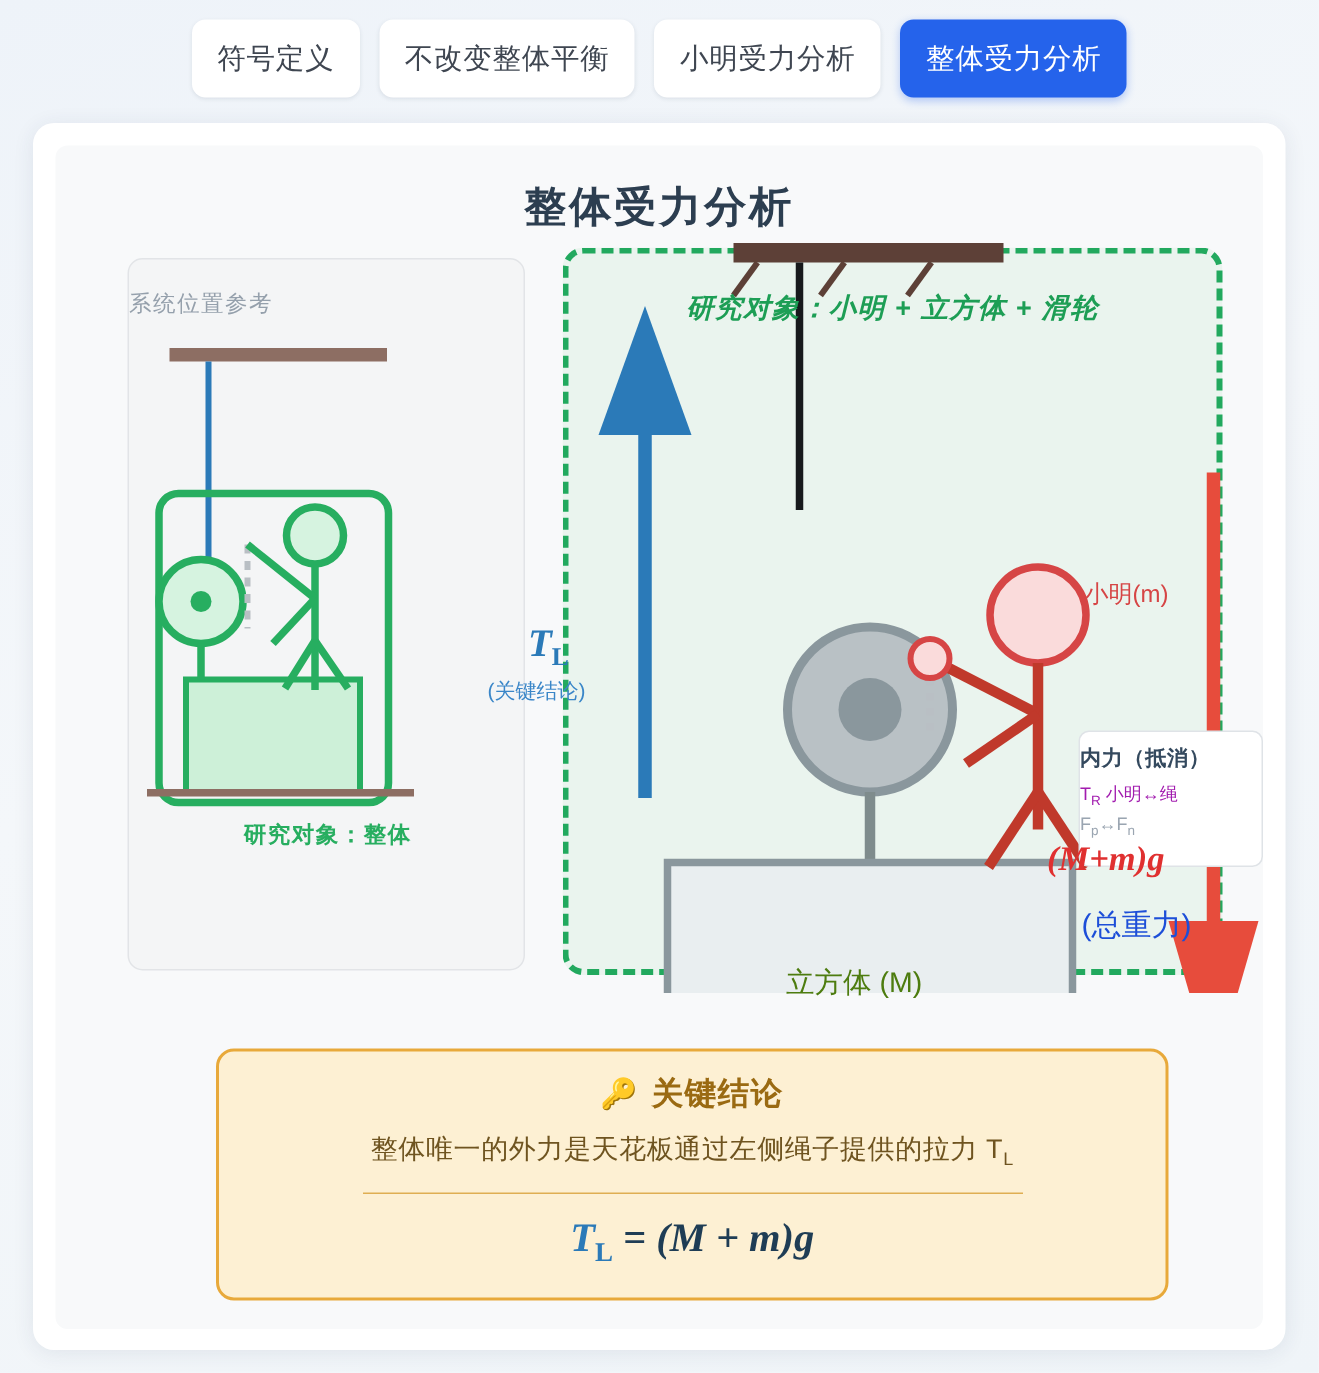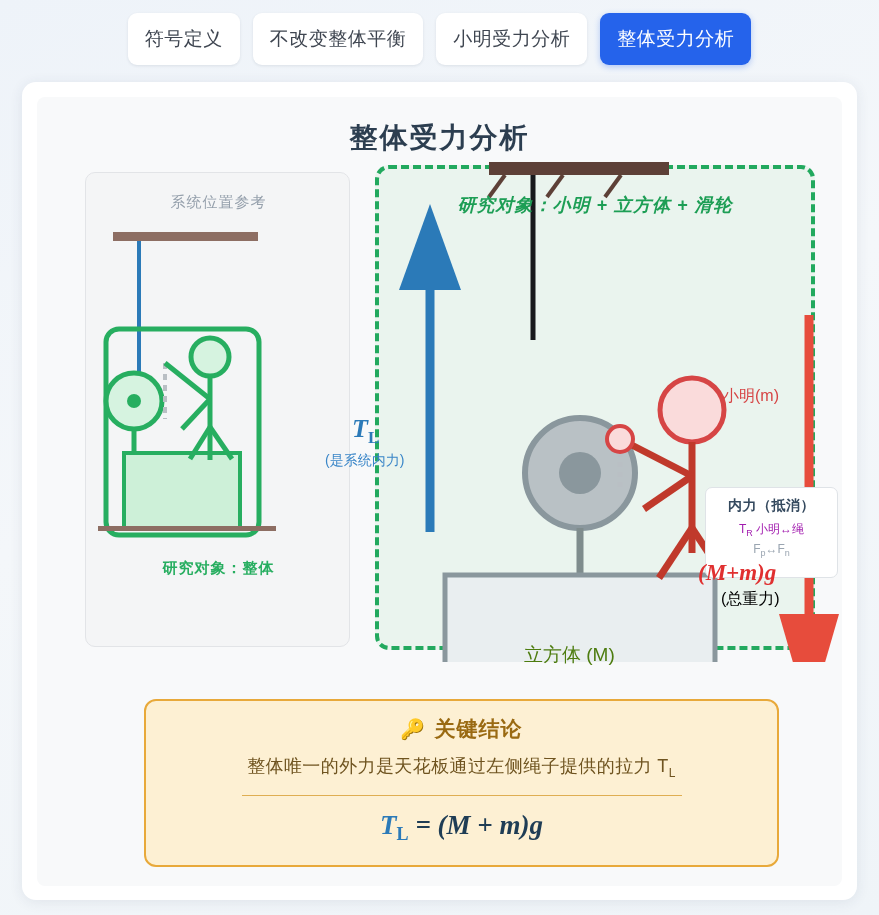--- a/index.html
+++ b/index.html
@@ -76,27 +76,26 @@
   .refpanel {
     position: absolute;
     left: 48px; top: 75px;
     width: 265px; height: 475px;
     background: #f4f5f6;
     border: 1px solid #e2e4e7;
     border-radius: 10px;
   }
   .ref-caption {
     position: absolute; top: 20px; left: 0; width: 265px;
-    text-align: center;
     font-size: 15px;
     color: #95a0ac;
     letter-spacing: 1px;
   }
   .ref-bottomlabel {
-    position: absolute; bottom: 68px; left: 0; width: 265px;
+    position: absolute; bottom: 80px; left: 0; width: 265px;
     text-align: center;
     font-size: 15px;
     font-weight: bold;
     color: #27ae60;
     letter-spacing: 1px;
   }
 
   
   .sysbox {
     position: absolute;
@@ -129,44 +128,44 @@
   .lbl-tl sub { font-size: 17px; font-style: normal; font-weight: bold; }
   .lbl-tl-sub {
     left: 288px; top: 355px;
     font-size: 14px; color: #3a86c8;
   }
   .lbl-person {
     left: 686px; top: 289px;
     font-size: 16px; color: #d64545;
   }
   .lbl-weight-sub {
-    left: 684px; top: 492px;
-    font-size: 16px; color: #000000;
+    left: 684px; top: 506px;
+    font-size: 20px; color: #1d4ed8;
   }
   .lbl-mg {
     left: 661px; top: 463px;
     font-family: "Liberation Serif","DejaVu Serif",serif;
     font-style: italic; font-weight: bold;
     font-size: 23px; color: #e03030;
   }
   .lbl-cube {
     left: 487px; top: 545px;
     font-size: 19px; color: #4d7c0f;
   }
 
   
   .innerbox {
     position: absolute;
-    left: 668px; top: 390px;
-    width: 133px; height: 91px;
+    left: 682px; top: 390px;
+    width: 123px; height: 91px;
     background: #ffffff;
     border: 1px solid #dfe3e7;
     border-radius: 7px;
     z-index: 6;
-    text-align: center;
+    text-align: left;
     padding-top: 9px;
   }
   .innerbox .t1 { font-size: 14px; font-weight: bold; color: #34495e; letter-spacing: .5px; }
   .innerbox .t2 { font-size: 12px; color: #a21caf; margin-top: 6px; }
   .innerbox .t3 { font-size: 12px; color: #9aa5b1; margin-top: 4px; }
   .innerbox sub { font-size: 9px; }
 
   
   .conclusion {
     position: absolute;
@@ -285,21 +284,21 @@
         <line x1="355" y1="386" x2="388" y2="436" stroke="#c0392b" stroke-width="7"></line>
         <circle cx="283" cy="297" r="13" fill="#fadbdb" stroke="#d64545" stroke-width="4"></circle>
 
         <g>
           <line x1="472" y1="173" x2="472" y2="492" stroke="#e74c3c" stroke-width="9"></line>
           <polygon points="472,576 442,472 502,472" fill="#e74c3c"></polygon>
         </g>
       </svg>
 
       <div class="lbl lbl-tl"><span>T</span><sub>L</sub></div>
-      <div class="lbl lbl-tl-sub">(是系统内力)</div>
+      <div class="lbl lbl-tl-sub">(关键结论)</div>
       <div class="lbl lbl-person">小明(m)</div>
       <div class="lbl lbl-cube">立方体 (M)</div>
       <div class="lbl lbl-mg">(M+m)g</div>
       <div class="lbl lbl-weight-sub">(总重力)</div>
 
       <div class="innerbox">
         <div class="t1">内力（抵消）</div>
         <div class="t2"><span>T</span><sub>R</sub><span> 小明↔绳</span></div>
         <div class="t3"><span>F</span><sub>p</sub><span>↔F</span><sub>n</sub></div>
       </div>

